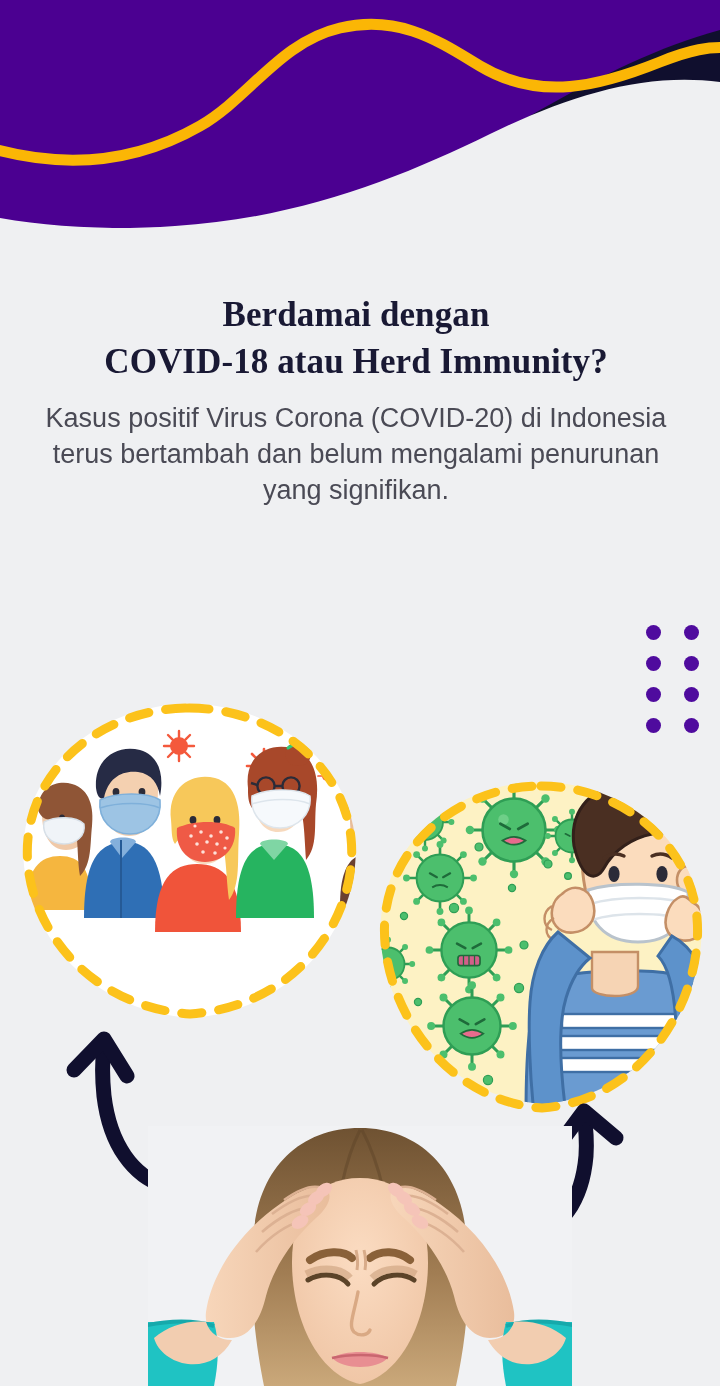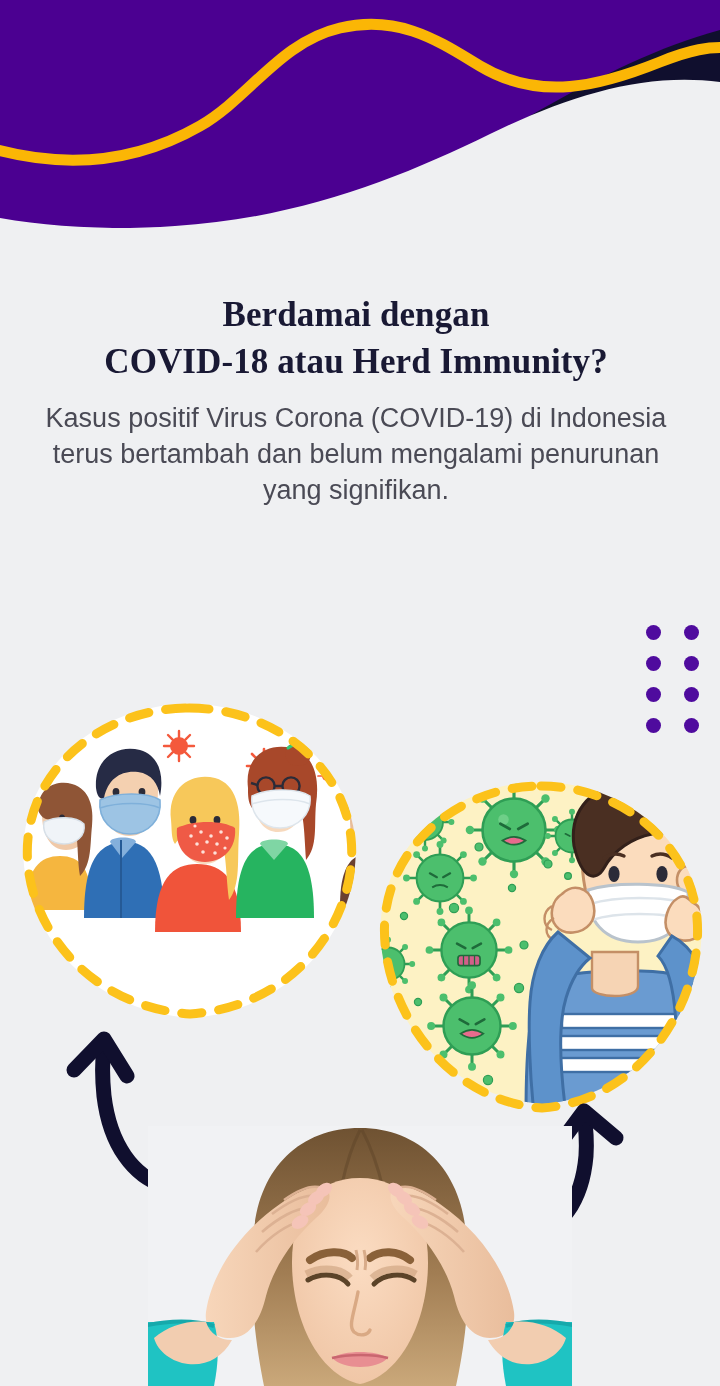--- a/index.html
+++ b/index.html
@@ -113,21 +113,21 @@
            C540,102 600,86 660,62
            C690,50 710,46 730,48" fill="none" stroke="#fbb605" stroke-width="11" stroke-linecap="round"></path>
     </svg>
   </div>
 
   <div id="text-block">
     <div id="page-title">
       <div data-bind="content.title_line_1">Berdamai dengan</div>
       <div data-bind="content.title_line_2">COVID-18 atau Herd Immunity?</div>
     </div>
-    <div id="page-subtitle" data-bind="content.subtitle">Kasus positif Virus Corona (COVID-19) di Indonesia terus bertambah dan belum mengalami penurunan yang signifikan.</div>
+    <div id="page-subtitle" data-bind="content.subtitle">Kasus positif Virus Corona (COVID-20) di Indonesia terus bertambah dan belum mengalami penurunan yang signifikan.</div>
   </div>
 
   <div id="dot-grid">
     <span class="dot"></span>
     <span class="dot"></span>
     <span class="dot"></span>
     <span class="dot"></span>
     <span class="dot"></span>
     <span class="dot"></span>
     <span class="dot"></span>

